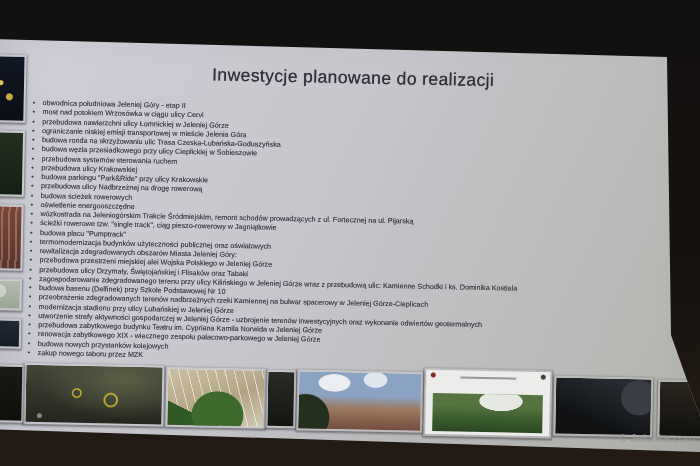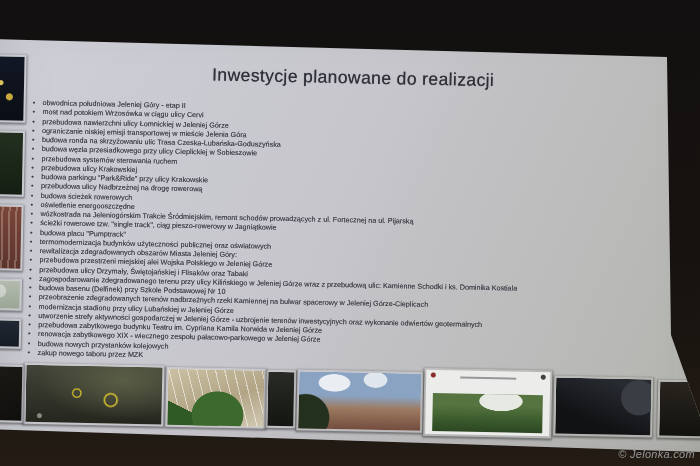--- a/index.html
+++ b/index.html
@@ -102,21 +102,21 @@
     radial-gradient(ellipse at 62% 18%,#e6e9e2 0 22%,rgba(0,0,0,0) 23%),
     linear-gradient(180deg,#55743f 0 30%,#3a5a2c 70%,#2c4722 100%);
     background-size:8px 8px,8px 8px,56px 2px,110px 38px,110px 38px;
     background-position:6px 4px,right 6px top 4px,50% 9px,50% 82%,50% 82%;}
   .ph-dark-street{background-image:
     radial-gradient(circle at 85% 35%,#3a3d44 0 18%,rgba(0,0,0,0) 19%),
     linear-gradient(200deg,#272a30 0 20%,#101214 70%);}
   .ph-dark-partial{background-image:linear-gradient(180deg,#2a2620 0%,#11100d 100%);}
   
   .watermark{
-    position:absolute;right:5px;bottom:6px;
+    position:absolute;right:5px;bottom:22px;
     font-size:11px;font-style:italic;color:#979797;letter-spacing:.3px;
   }
 </style>
 </head>
 <body>
 
 <div class="stage">
 
   <div class="slide-surface">
     <div class="slide-content">

